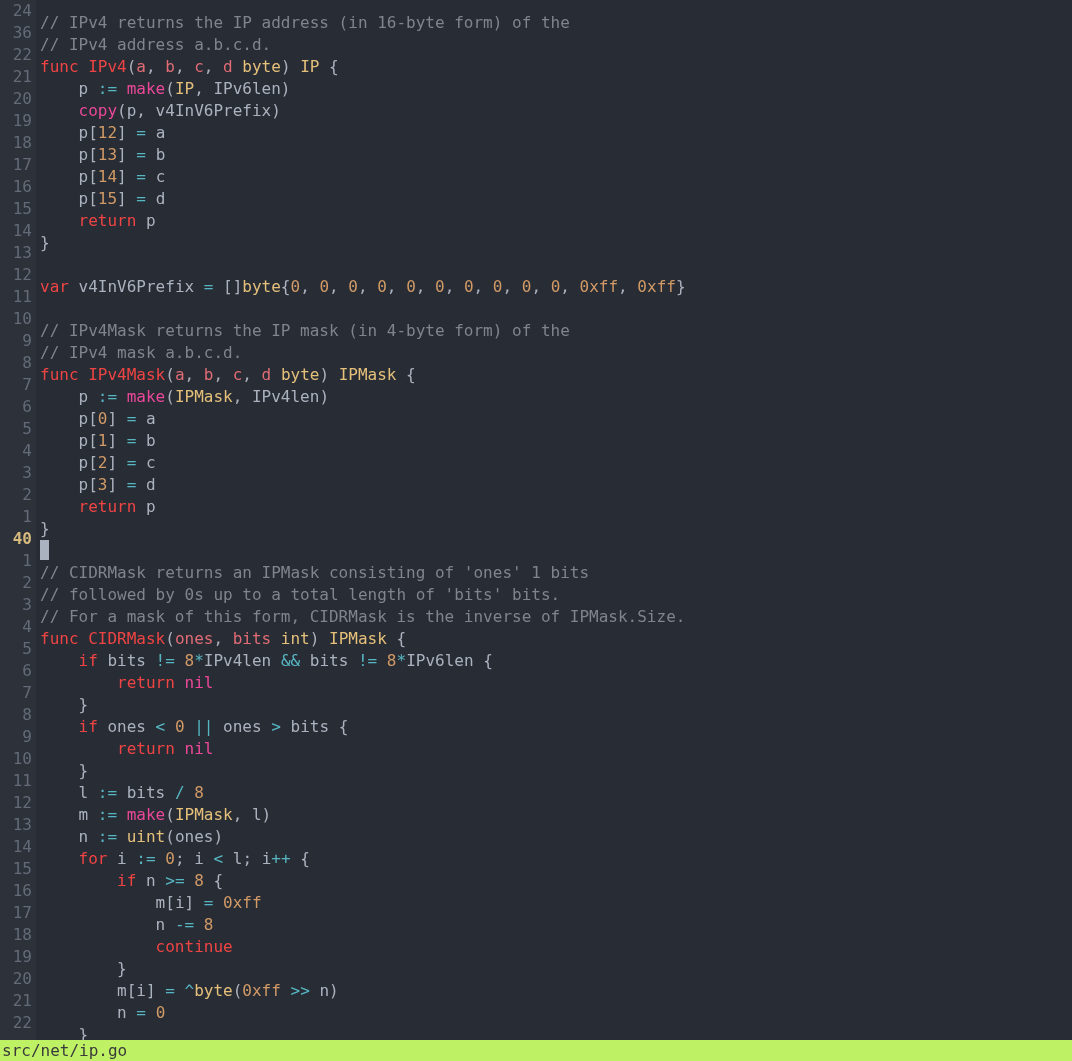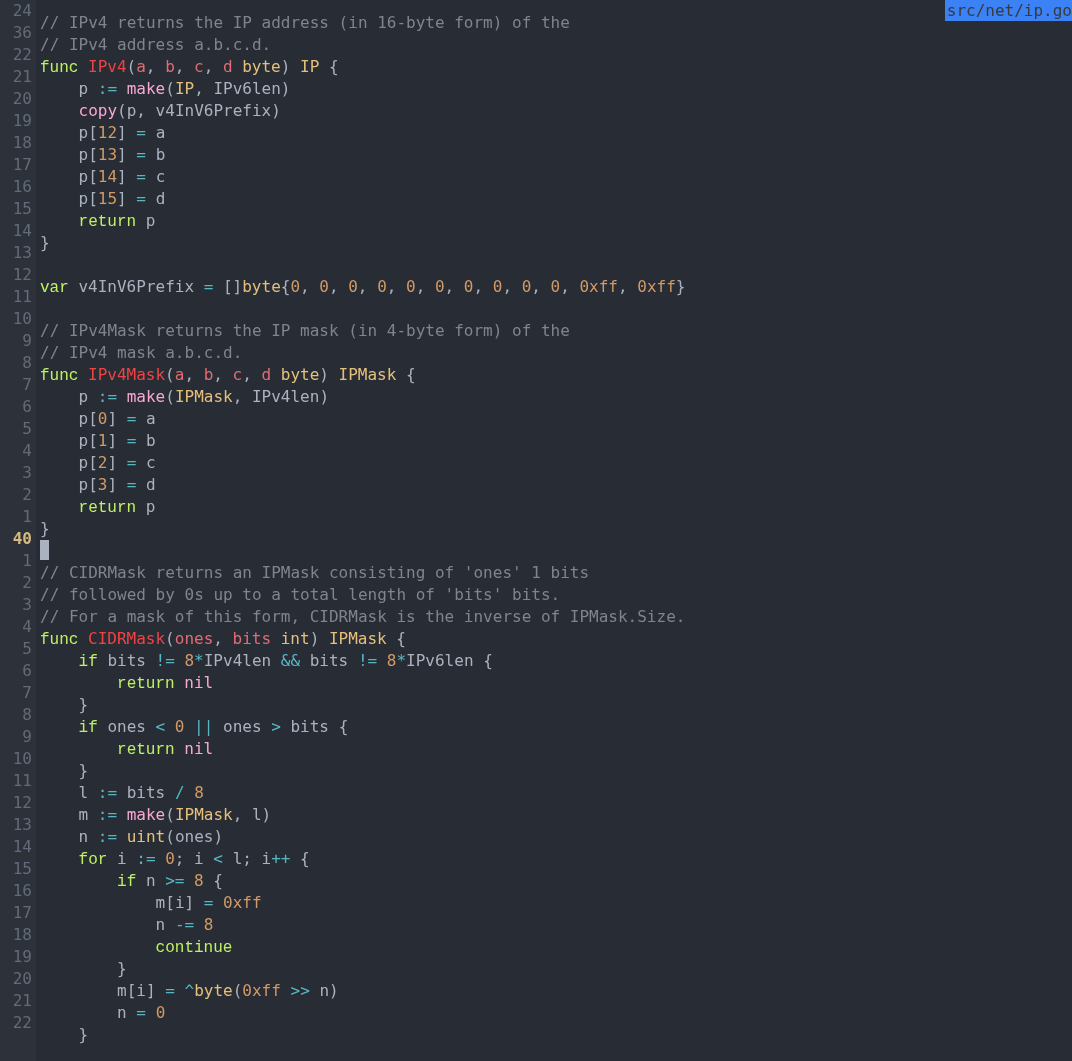--- a/index.html
+++ b/index.html
@@ -7,21 +7,21 @@
     width: 1072px;
     height: 1061px;
     background: #282c34;
     font-family: "Menlo", "Consolas", "DejaVu Sans Mono", monospace;
     font-size: 16px;
     line-height: 22px;
     overflow: hidden;
   }
   .editor {
     display: flex;
-    flex-direction: row;
+    flex-direction: column;
     height: 100%;
   }
   .code-area {
     flex: 1;
     display: flex;
     overflow: hidden;
   }
   .gutter {
     width: 36px;
     background: #2d3139;
@@ -45,36 +45,36 @@
   .cursor {
     display: inline-block;
     width: 9px;
     height: 20px;
     background: #abb2bf;
     vertical-align: text-bottom;
   }
   .statusbar {
     height: 21px;
     line-height: 21px;
-    background: #3b82f6;
+    background: #bef264;
     color: #3a3a3a;
     padding-left: 2px;
     font-size: 16px;
   }
   
   .cmt { color: #7f848e; font-style: normal; }
-  .kw  { color: #bef264; font-family: Liberation Mono, monospace; }            
+  .kw  { color: #ef4444; }            
   .typ { color: #e5c07b; }            
   .fn  { color: #ef4444; }            
   .ident { color: #abb2bf; }          
   .param { color: #e06c75; }          
   .op  { color: #56b6c2; }            
   .num { color: #d19a66; }            
   .pun { color: #abb2bf; }            
-  .builtin { color: #f9a8d4; }
+  .builtin { color: #ec4899; }
 </style>
 </head>
 <body>
 
 <div class="editor">
   <div class="code-area">
     <div class="gutter" id="gutter">
         <div class="ln">24</div>
         <div class="ln">36</div>
         <div class="ln">22</div>

